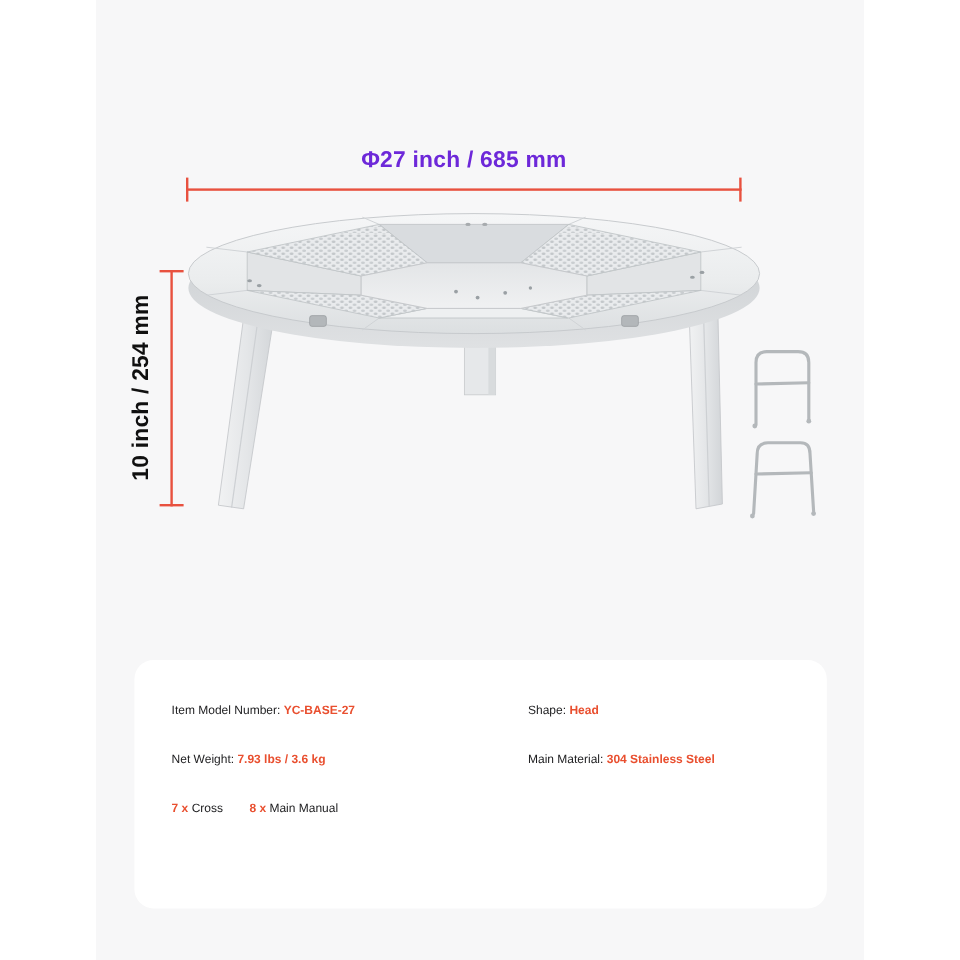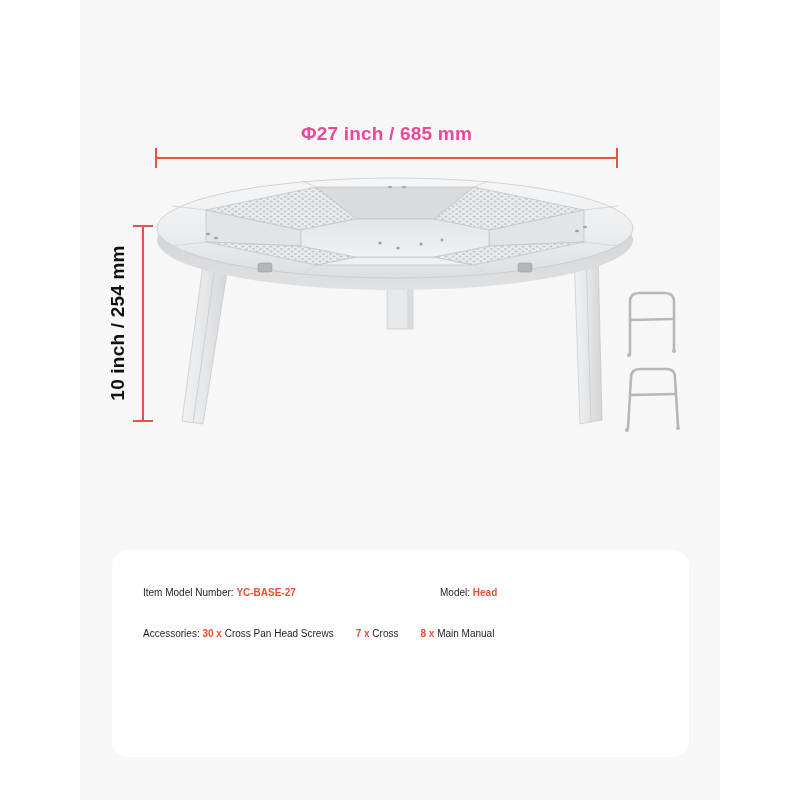--- a/index.html
+++ b/index.html
@@ -11,21 +11,21 @@
   body{
     position:relative;width:800px;height:800px;background:var(--page-bg);
     font-family:"Liberation Sans","DejaVu Sans",sans-serif;color:var(--text);
     overflow:hidden;
   }
   .stage{position:absolute;left:80px;top:0;width:640px;height:800px;background:var(--stage-bg);}
 
   
   .dim-h-label{
     position:absolute;left:155px;top:123px;width:463px;text-align:center;
-    font-size:19px;font-weight:700;color:#ec4899;letter-spacing:.2px;
+    font-size:19px;font-weight:700;color:#6d28d9;letter-spacing:.2px;
   }
   .dim-h-line{position:absolute;left:155px;top:157px;width:463px;height:2px;background:var(--dim-line);}
   .dim-h-line .tick{position:absolute;top:-9px;width:2px;height:20px;background:var(--dim-line);}
   .dim-h-line .tick.left{left:0;}
   .dim-h-line .tick.right{right:0;}
 
   .dim-v-label{
     position:absolute;left:9px;top:311px;width:220px;height:24px;text-align:center;
     font-size:19px;font-weight:700;color:#101010;letter-spacing:.2px;
     transform:rotate(-90deg);
@@ -180,33 +180,38 @@
 </svg>
 
 <div class="panel">
   <div class="panel-inner">
     <div class="spec-row">
       <span class="spec-cell-1">
         <span class="spec-label">Item Model Number:</span>
         <span class="spec-value">YC-BASE-27</span>
       </span>
       <span>
-        <span class="spec-label">Model:</span>
+        <span class="spec-label">Shape:</span>
         <span class="spec-value">Head</span>
       </span>
     </div>
 
+    <div class="spec-row">
+      <span class="spec-cell-1">
+        <span class="spec-label">Net Weight:</span>
+        <span class="spec-value">7.93 lbs / 3.6 kg</span>
+      </span>
+      <span>
+        <span class="spec-label">Main Material:</span>
+        <span class="spec-value">304 Stainless Steel</span>
+      </span>
+    </div>
 
 
     <div class="acc-row">
-      <span class="acc-item">
-        <span class="spec-label">Accessories:</span>
-        <span class="acc-qty">30 x</span>
-        <span class="acc-name">Cross Pan Head Screws</span>
-      </span>
       <span class="acc-item">
         <span class="acc-qty">7 x</span>
         <span class="acc-name">Cross</span>
       </span>
       <span class="acc-item">
         <span class="acc-qty">8 x</span>
         <span class="acc-name">Main Manual</span>
       </span>
     </div>
   </div>

